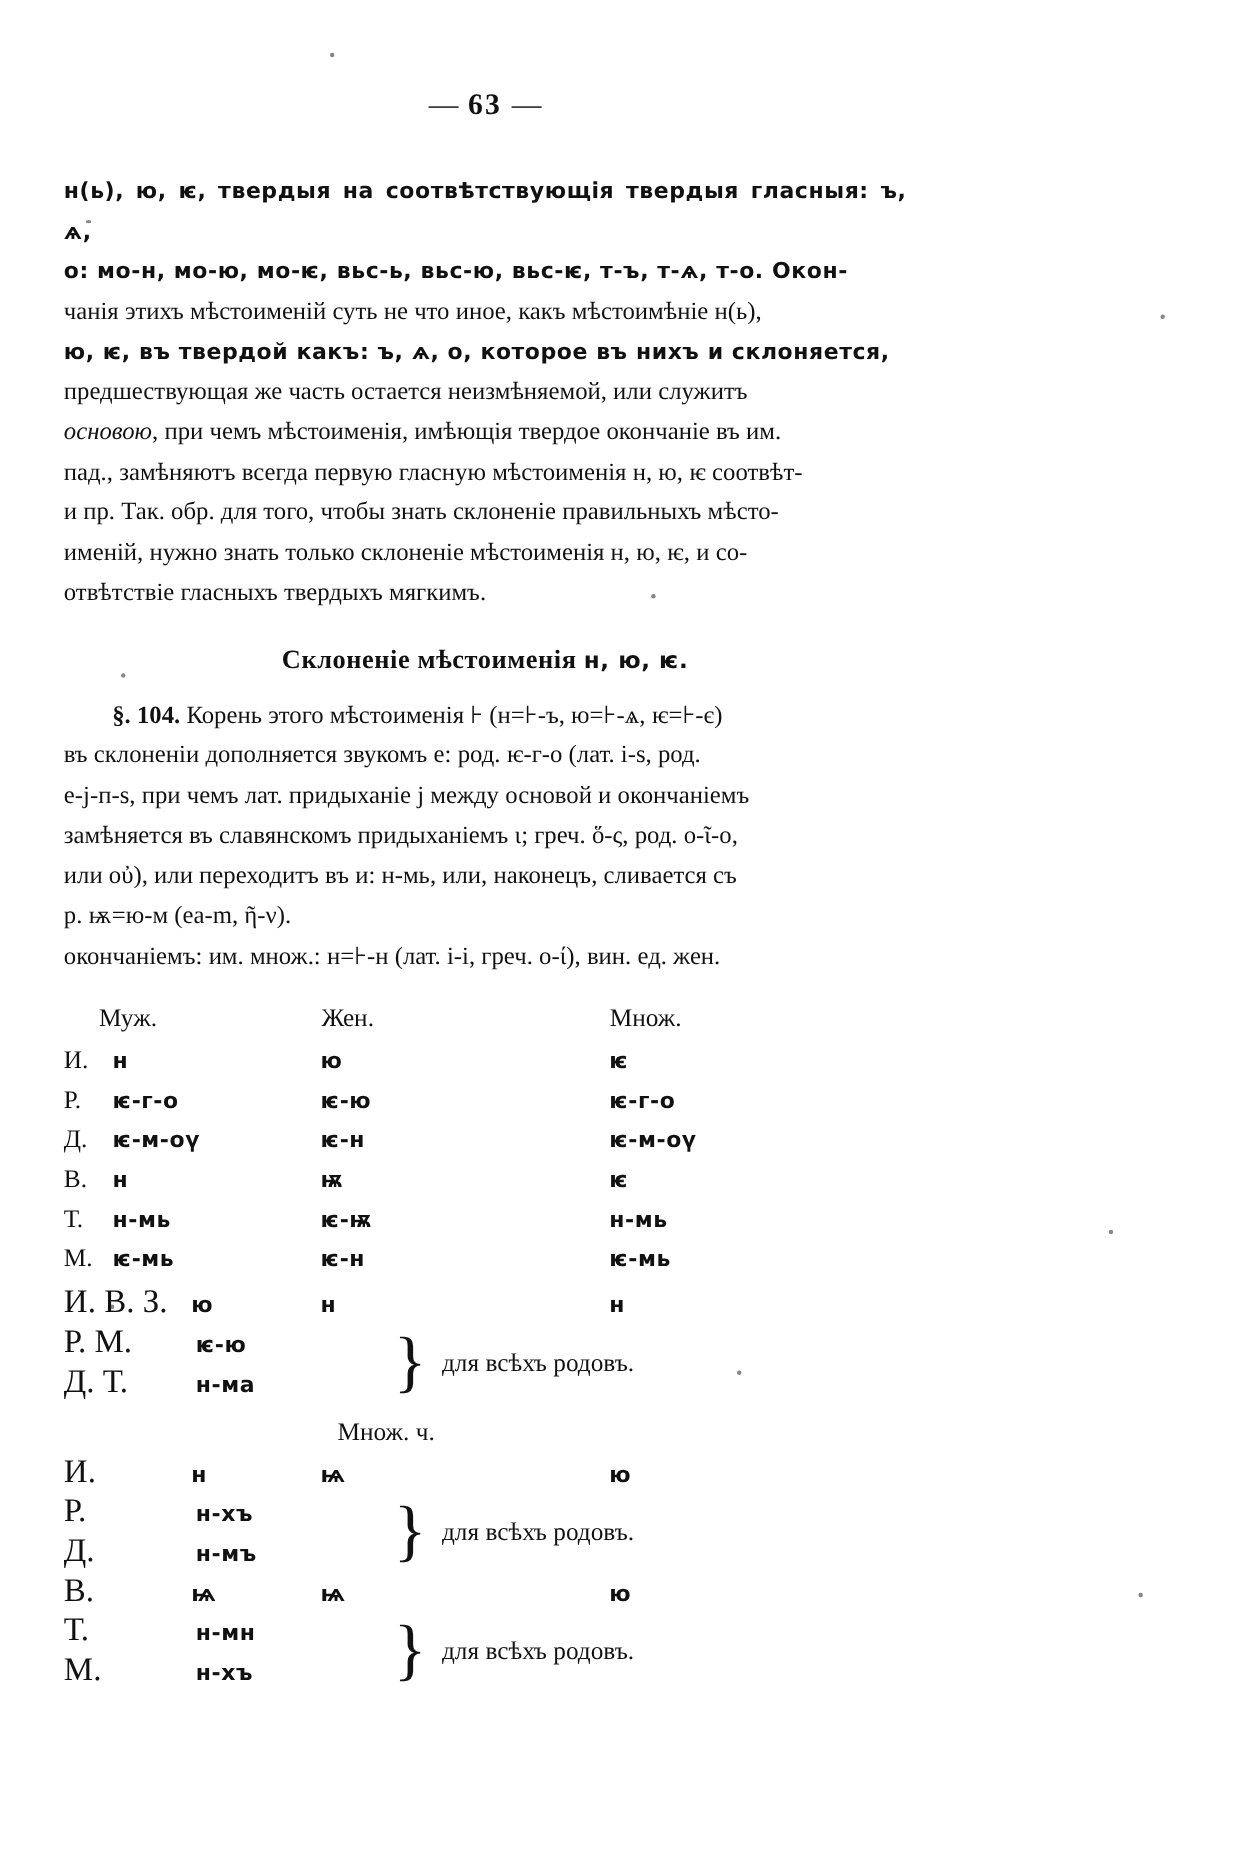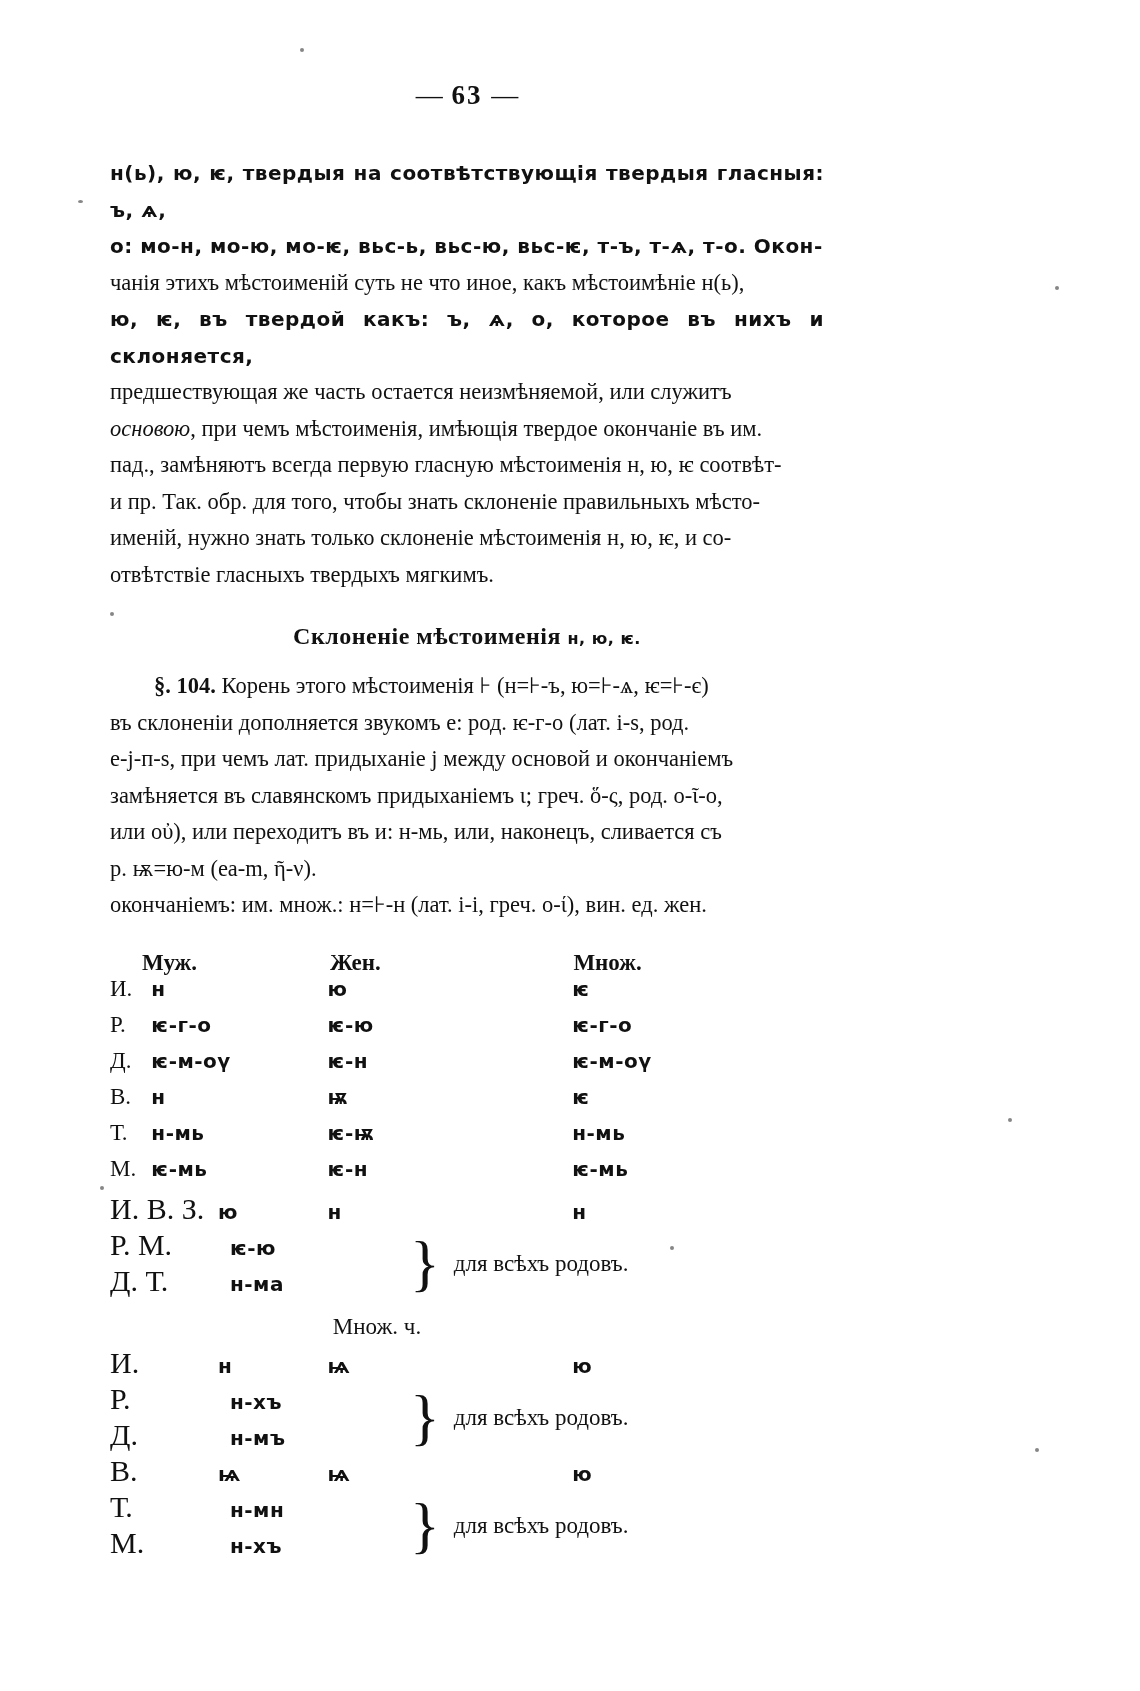--- a/index.html
+++ b/index.html
@@ -13,21 +13,21 @@
     font-family: "Liberation Serif", serif;
     color: #111111;
     position: relative;
     overflow: hidden;
   }
   .page {
     position: relative;
     width: 934px;
     height: 1691px;
     box-sizing: border-box;
-    padding: 70px 110px 0 110px;
+    padding: 70px 110px 0 58px;
     border-radius: 27px;
   }
   .page-number {
     text-align: center;
     font-family: "Liberation Serif", serif;
     font-size: 27px;
     font-weight: bold;
     letter-spacing: 2px;
     margin: 10px 0 44px 0;
   }
@@ -55,35 +55,35 @@
     font-style: italic;
   }
   .section-heading {
     text-align: center;
     font-size: 24px;
     font-weight: bold;
     margin: 30px 0 18px 0;
     letter-spacing: 0.5px;
   }
   .section-heading .cyr {
-    font-size: 16px;
+    font-size: 21px;
   }
   .para-indent {
     text-indent: 44px;
   }
   .paradigm {
     position: relative;
     margin-top: 26px;
     font-size: 22px;
   }
   .col-head {
     display: flex;
-    font-weight: bold;
+    font-weight: normal;
     font-size: 23px;
-    margin-bottom: 0;
+    margin-bottom: 12px;
   }
   .col-head span {
     font-family: "Liberation Serif", serif;
   }
   .c1 { width: 242px; padding-left: 32px; box-sizing: border-box;}
   .c2 { width: 272px; }
   .c3 { width: 280px; }
   .prow {
     display: flex;
     align-items: baseline;

